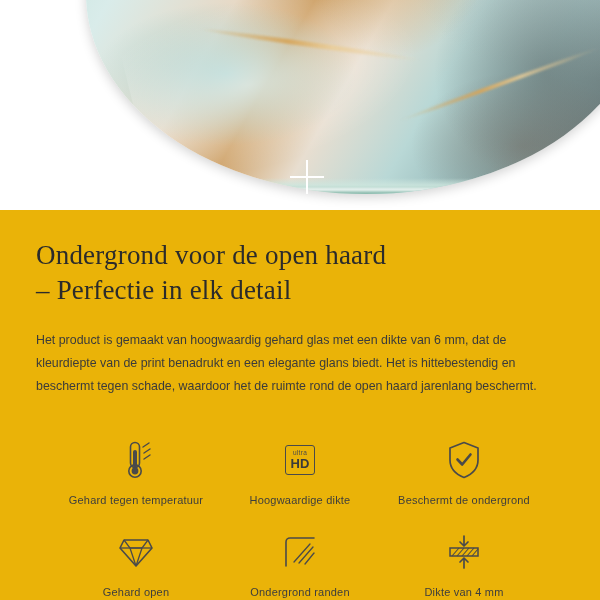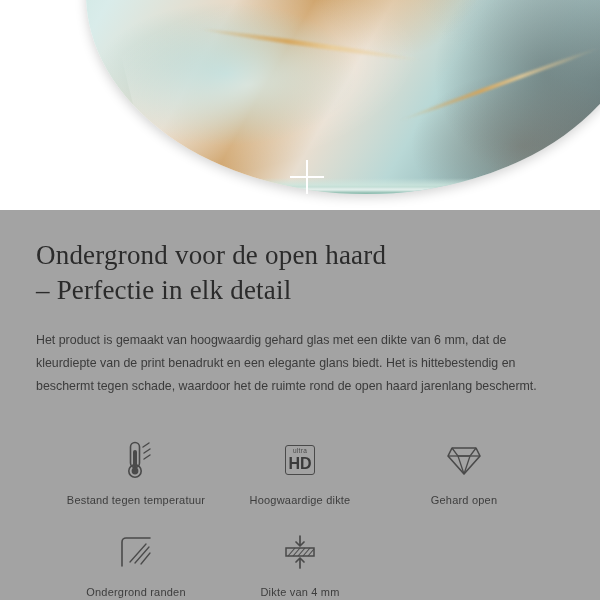--- a/index.html
+++ b/index.html
@@ -9,21 +9,21 @@
     height: 600px;
     background: #ffffff;
     font-family: "Liberation Sans", sans-serif;
     overflow: hidden;
   }
 
   .page {
     position: relative;
     width: 600px;
     height: 600px;
-    background: #a3a3a3;
+    background: #eab308;
   }
 
   
   .hero {
     position: relative;
     width: 600px;
     height: 210px;
     overflow: hidden;
     background: #ffffff;
   }
@@ -156,21 +156,21 @@
     width: 30px; height: 30px;
     border: 1.6px solid #4a4a4a;
     border-radius: 3px;
     display: flex;
     flex-direction: column;
     align-items: center;
     justify-content: center;
     line-height: 1;
   }
   .ultrahd .u { font-size: 6.5px; letter-spacing: 0.3px; color: #4a4a4a; }
-  .ultrahd .hd { font-size: 16px; font-weight: bold; color: #3a3a3a; margin-top: 1px; }
+  .ultrahd .hd { font-size: 13px; font-weight: bold; color: #3a3a3a; margin-top: 1px; }
 </style>
 </head>
 <body>
 
 <div class="page">
 
   <div class="hero">
     <div class="plate">
       <div class="swirl1"></div>
       <div class="swirl2"></div>
@@ -199,33 +199,42 @@
           <svg width="40" height="44" viewBox="0 0 40 44" fill="none">
             <rect x="14.5" y="4.5" width="9" height="25" rx="4.5" stroke="#4a4a4a" stroke-width="1.6"></rect>
             <circle cx="19" cy="33" r="6.2" stroke="#4a4a4a" stroke-width="1.6"></circle>
             <rect x="17" y="12" width="4" height="18" rx="2" fill="#4a4a4a"></rect>
             <circle cx="19" cy="33" r="3.4" fill="#4a4a4a"></circle>
             <line x1="27" y1="9" x2="33" y2="5" stroke="#4a4a4a" stroke-width="1.4" stroke-linecap="round"></line>
             <line x1="28" y1="15" x2="34" y2="11" stroke="#4a4a4a" stroke-width="1.4" stroke-linecap="round"></line>
             <line x1="28" y1="21" x2="34" y2="17" stroke="#4a4a4a" stroke-width="1.4" stroke-linecap="round"></line>
           </svg>
         </span>
-        <span class="cap">Bestand tegen temperatuur</span>
+        <span class="cap">Gehard tegen temperatuur</span>
       </div>
 
       <div class="feature">
         <span class="ico">
           <span class="ultrahd">
             <span class="u">ultra</span>
             <span class="hd">HD</span>
           </span>
         </span>
         <span class="cap">Hoogwaardige dikte</span>
       </div>
 
+      <div class="feature">
+        <span class="ico">
+          <svg width="36" height="42" viewBox="0 0 36 42" fill="none">
+            <path d="M18 3.5 L32 9 V21 C32 30 25.5 35.5 18 38.5 C10.5 35.5 4 30 4 21 V9 Z" stroke="#4a4a4a" stroke-width="1.7" fill="none" stroke-linejoin="round"></path>
+            <path d="M11.5 20.5 L16.2 25.5 L24.5 15.5" stroke="#4a4a4a" stroke-width="2.6" fill="none" stroke-linecap="round" stroke-linejoin="round"></path>
+          </svg>
+        </span>
+        <span class="cap">Beschermt de ondergrond</span>
+      </div>
 
       <div class="feature">
         <span class="ico">
           <svg width="40" height="36" viewBox="0 0 40 36" fill="none">
             <path d="M8 6 H32 L36 14 L20 32 L4 14 Z" stroke="#4a4a4a" stroke-width="1.6" fill="none" stroke-linejoin="round"></path>
             <path d="M4 14 H36" stroke="#4a4a4a" stroke-width="1.3"></path>
             <path d="M8 6 L14 14 L20 32" stroke="#4a4a4a" stroke-width="1.3" fill="none"></path>
             <path d="M32 6 L26 14 L20 32" stroke="#4a4a4a" stroke-width="1.3" fill="none"></path>
             <path d="M14 14 H26" stroke="#4a4a4a" stroke-width="1.3"></path>
           </svg>

